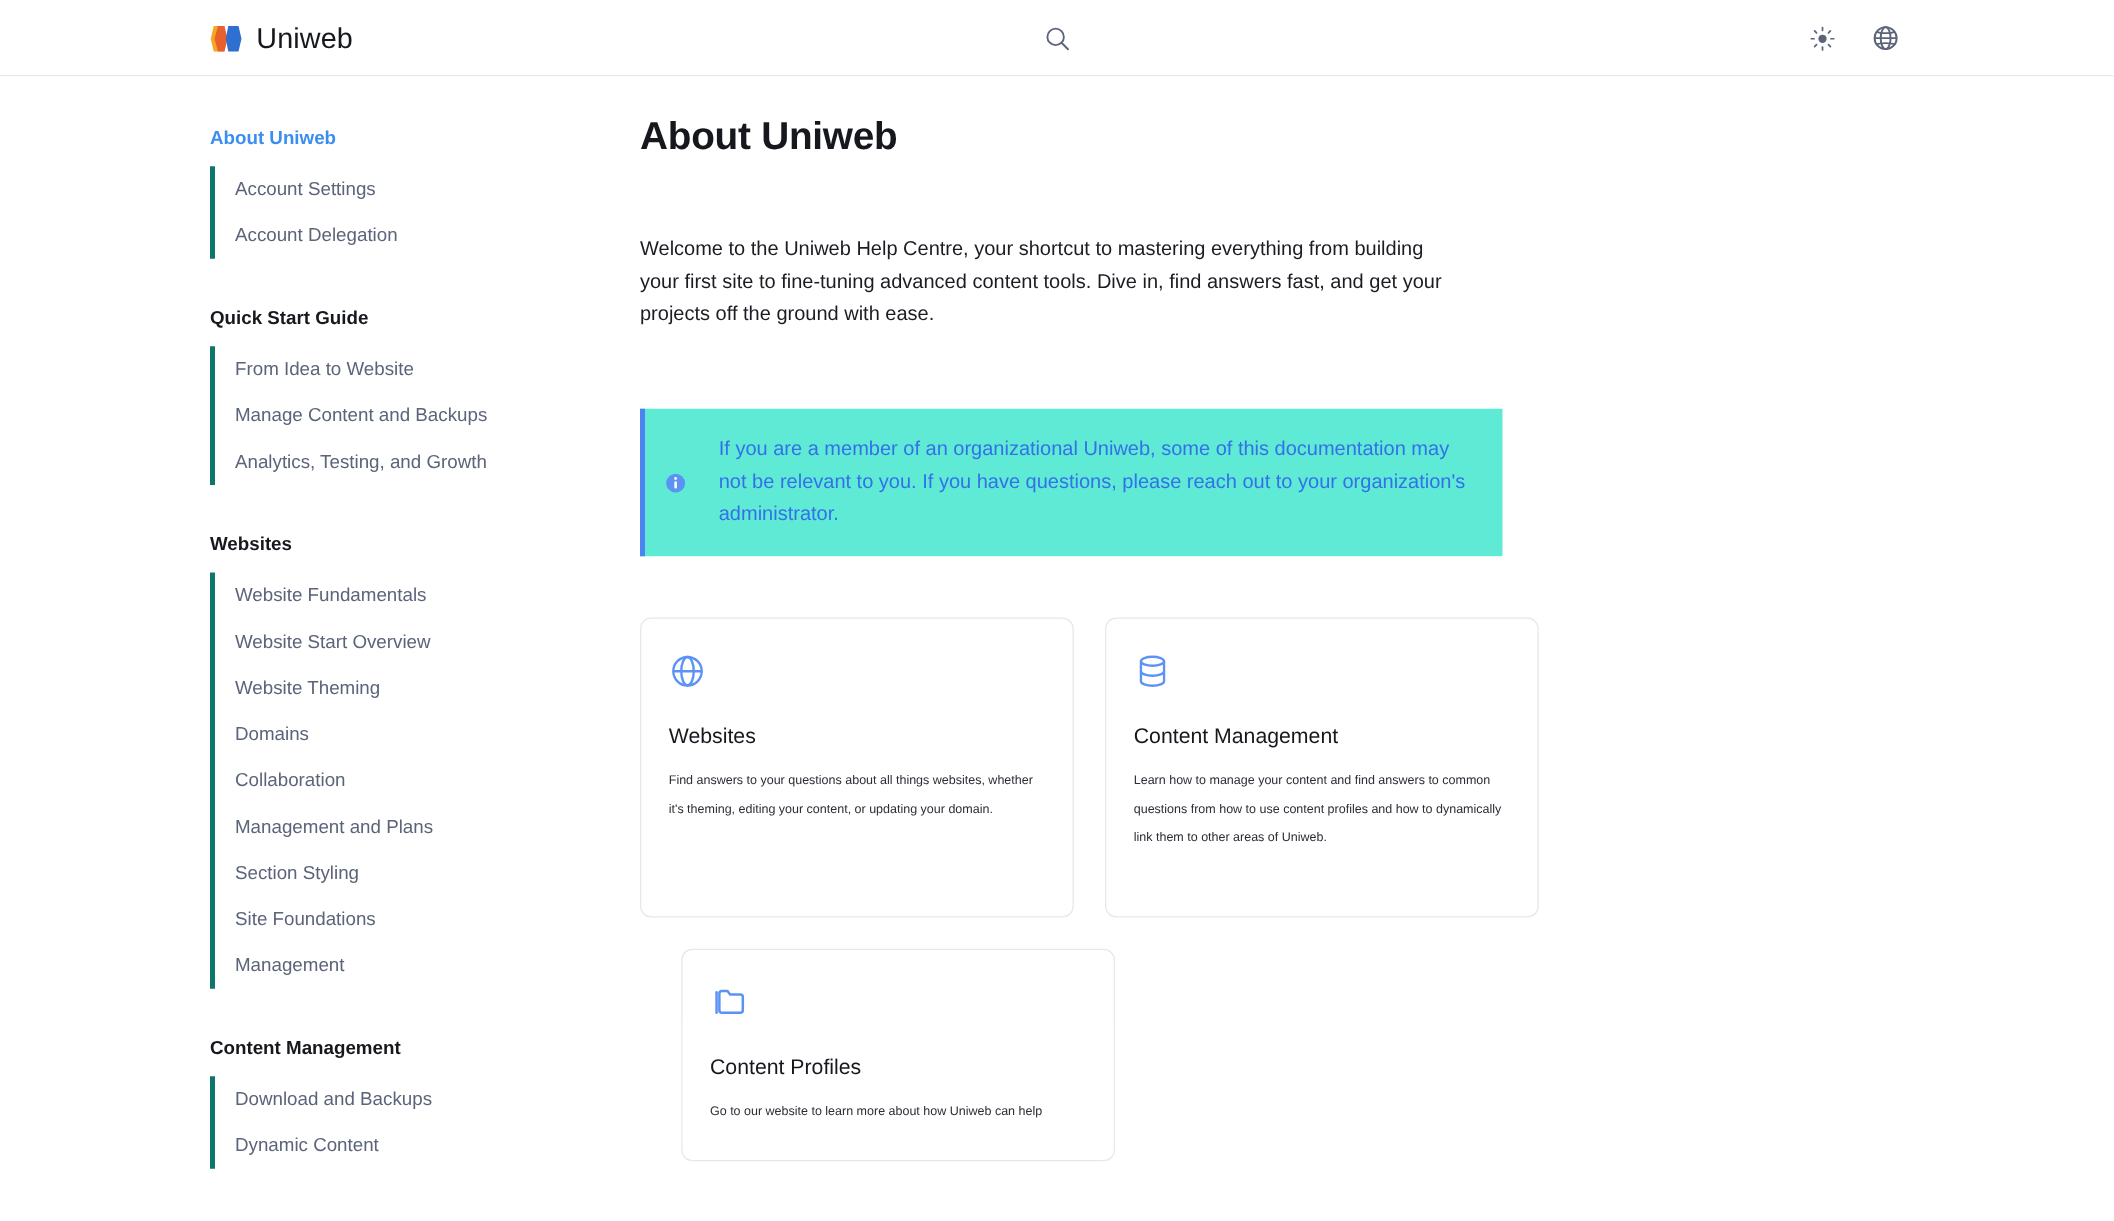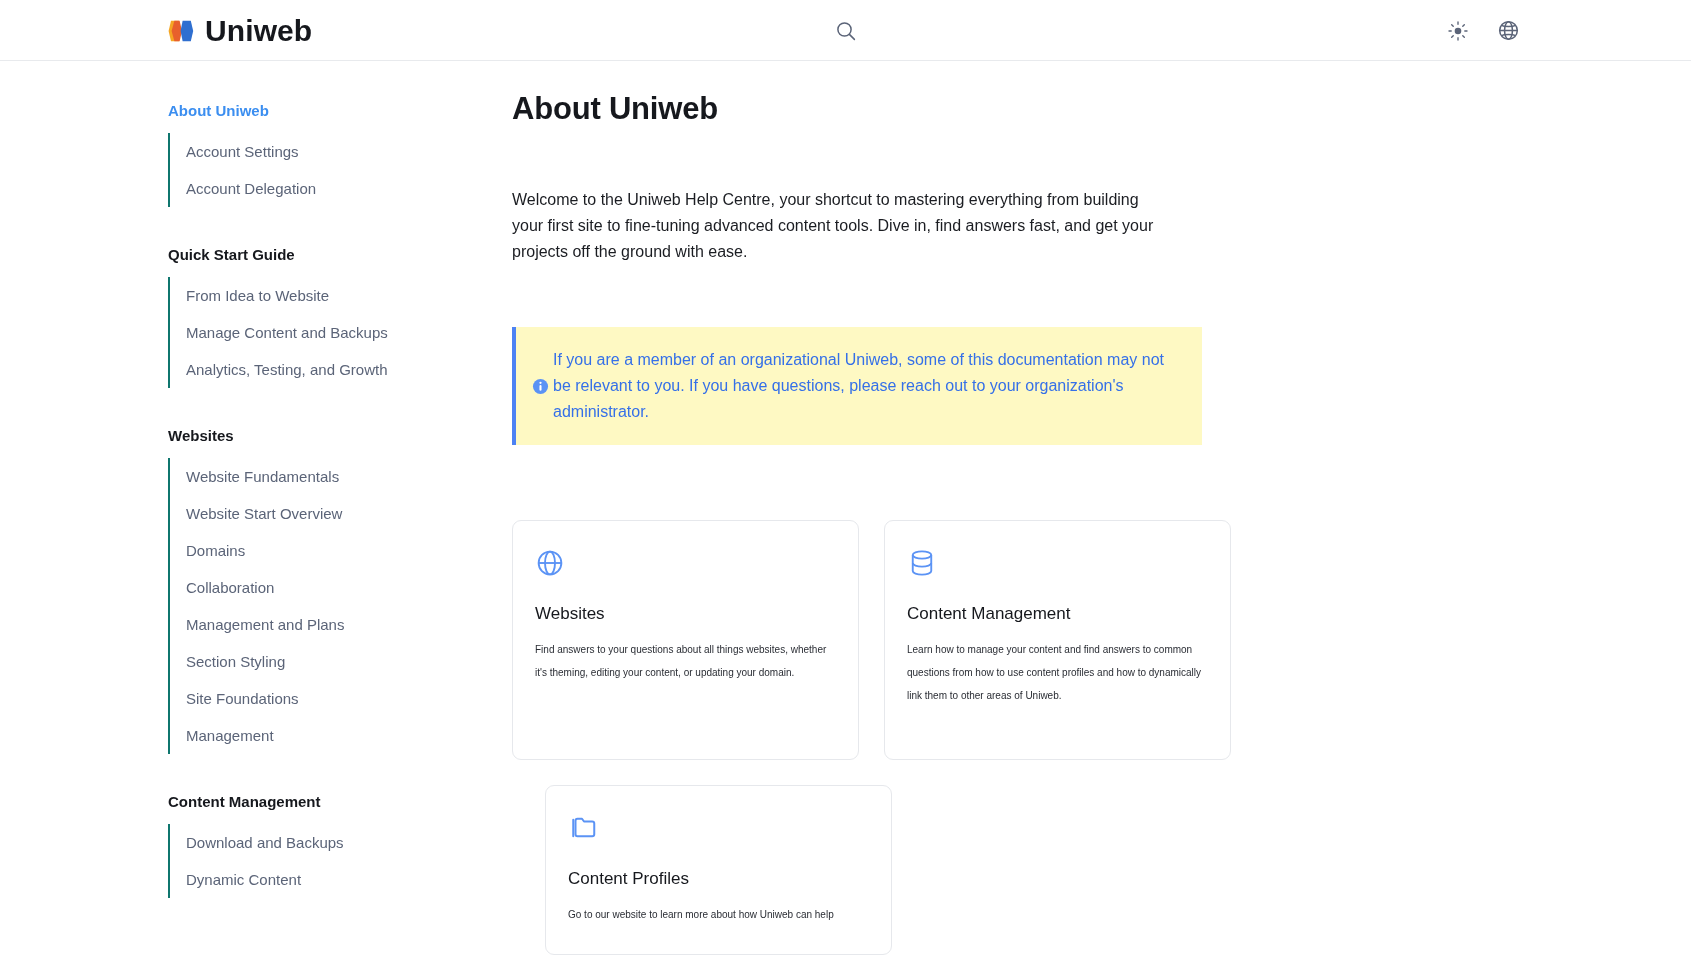--- a/index.html
+++ b/index.html
@@ -34,24 +34,24 @@
     align-items: center;
     gap: 11px;
     cursor: pointer;
   }
   .brand-logo {
     width: 26px;
     height: 22px;
     display: block;
   }
   .brand-name {
-    font-size: 30px;
+    font-size: 23px;
     color: #16181d;
     letter-spacing: 0.1px;
-    font-weight: 700;
+    font-weight: 400;
   }
   .header-search {
     position: absolute;
     left: 50%;
     top: 0;
     transform: translateX(-50%);
     height: 61px;
     display: flex;
     align-items: center;
     justify-content: center;
@@ -102,21 +102,21 @@
     color: #16181d;
     padding: 8px 0 8px 0;
     margin: 0 0 4px 0;
     cursor: pointer;
     line-height: 20px;
   }
   .nav-heading.active {
     color: #3b8ef0;
   }
   .nav-children {
-    border-left: 2px solid #0f766e;
+    border-left: 4px solid #0f766e;
     padding: 0 0 0 16px;
     margin: 0 0 30px 0;
   }
   .nav-item {
     font-size: 15px;
     color: #5b6478;
     line-height: 23px;
     padding: 7px 0;
     cursor: pointer;
     max-width: 210px;
@@ -140,28 +140,28 @@
   .intro {
     font-size: 16px;
     line-height: 26px;
     color: #1b1d22;
     margin: 0 0 62px 0;
     width: 660px;
   }
 
   
   .callout {
-    background: #fef9c3;
+    background: #5eead4;
     border-left: 4px solid #4d82f3;
     display: flex;
     align-items: center;
-    gap: 4px;
+    gap: 26px;
     padding: 20px 24px 20px 16px;
     width: 690px;
-    margin-bottom: 75px;
+    margin-bottom: 49px;
   }
   .callout-icon {
     flex: 0 0 auto;
     width: 17px;
     height: 17px;
     display: block;
   }
   .callout-text {
     font-size: 16px;
     line-height: 26px;
@@ -273,20 +273,21 @@
           <div class="nav-item">From Idea to Website</div>
           <div class="nav-item">Manage Content and Backups</div>
           <div class="nav-item">Analytics, Testing, and Growth</div>
         </div>
       </div>
       <div class="nav-group">
         <div class="nav-heading">Websites</div>
         <div class="nav-children">
           <div class="nav-item">Website Fundamentals</div>
           <div class="nav-item">Website Start Overview</div>
+          <div class="nav-item">Website Theming</div>
           <div class="nav-item">Domains</div>
           <div class="nav-item">Collaboration</div>
           <div class="nav-item">Management and Plans</div>
           <div class="nav-item">Section Styling</div>
           <div class="nav-item">Site Foundations</div>
           <div class="nav-item">Management</div>
         </div>
       </div>
       <div class="nav-group">
         <div class="nav-heading">Content Management</div>

